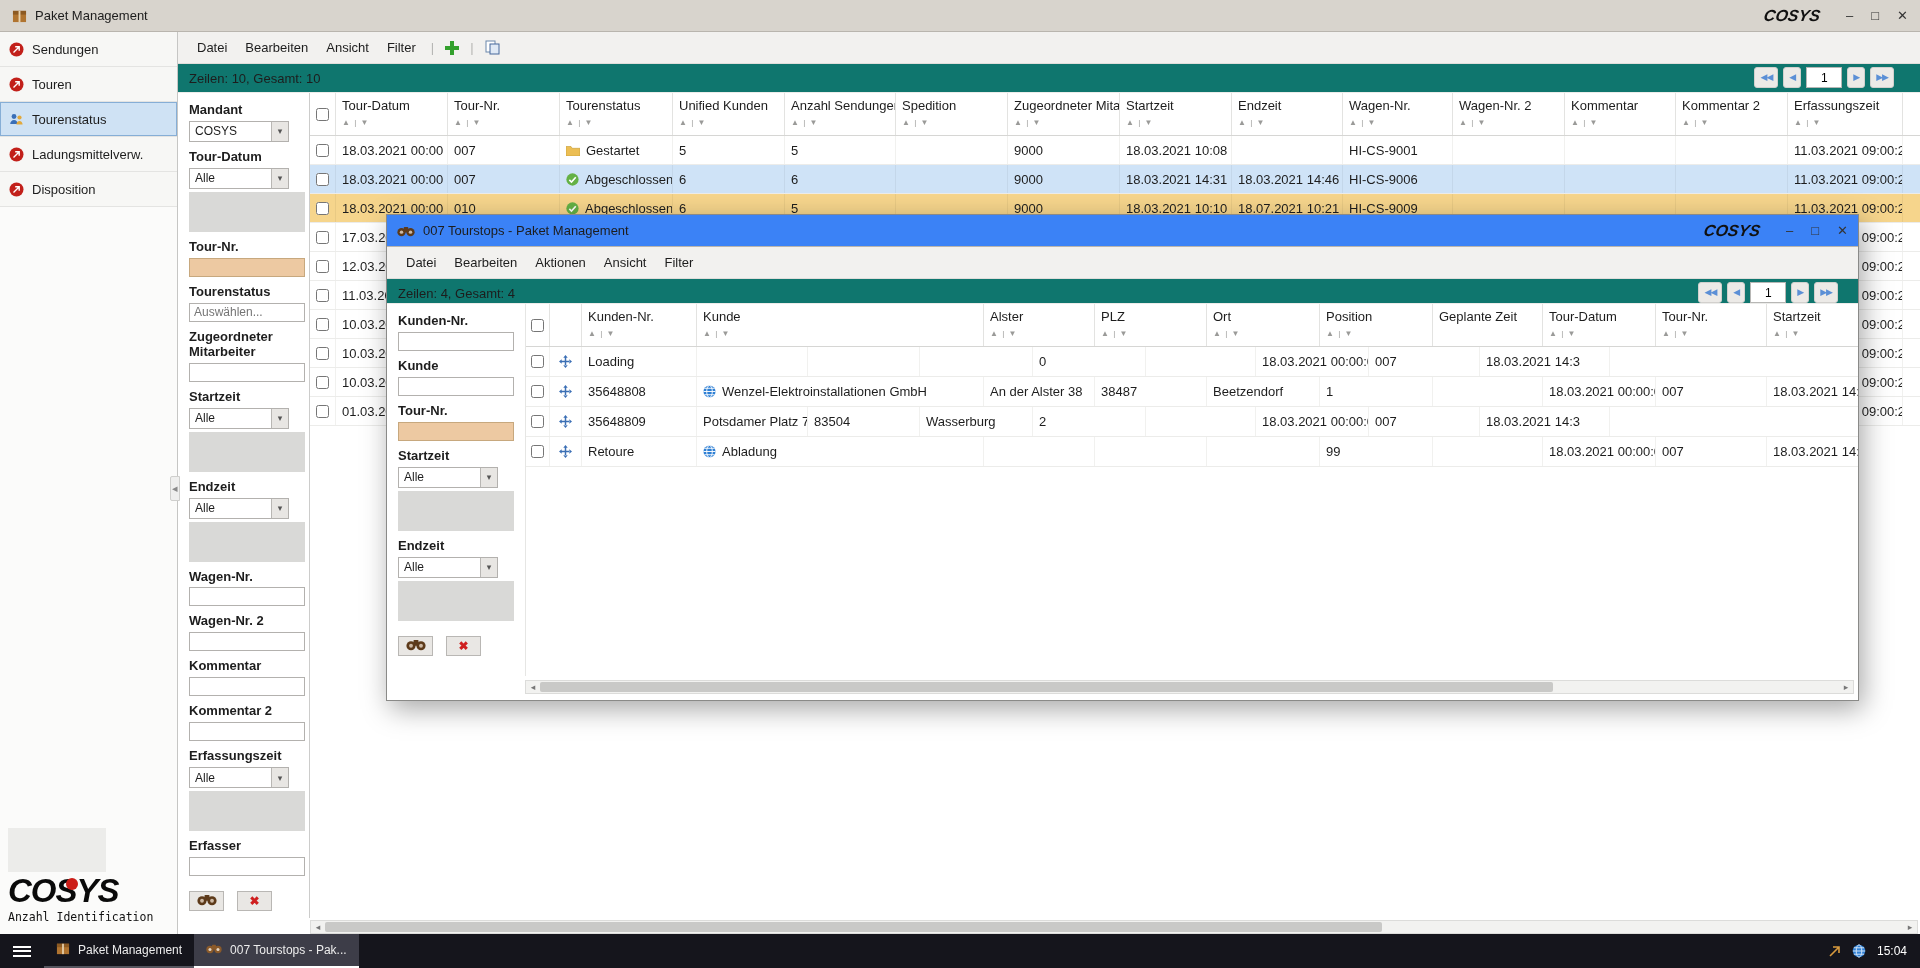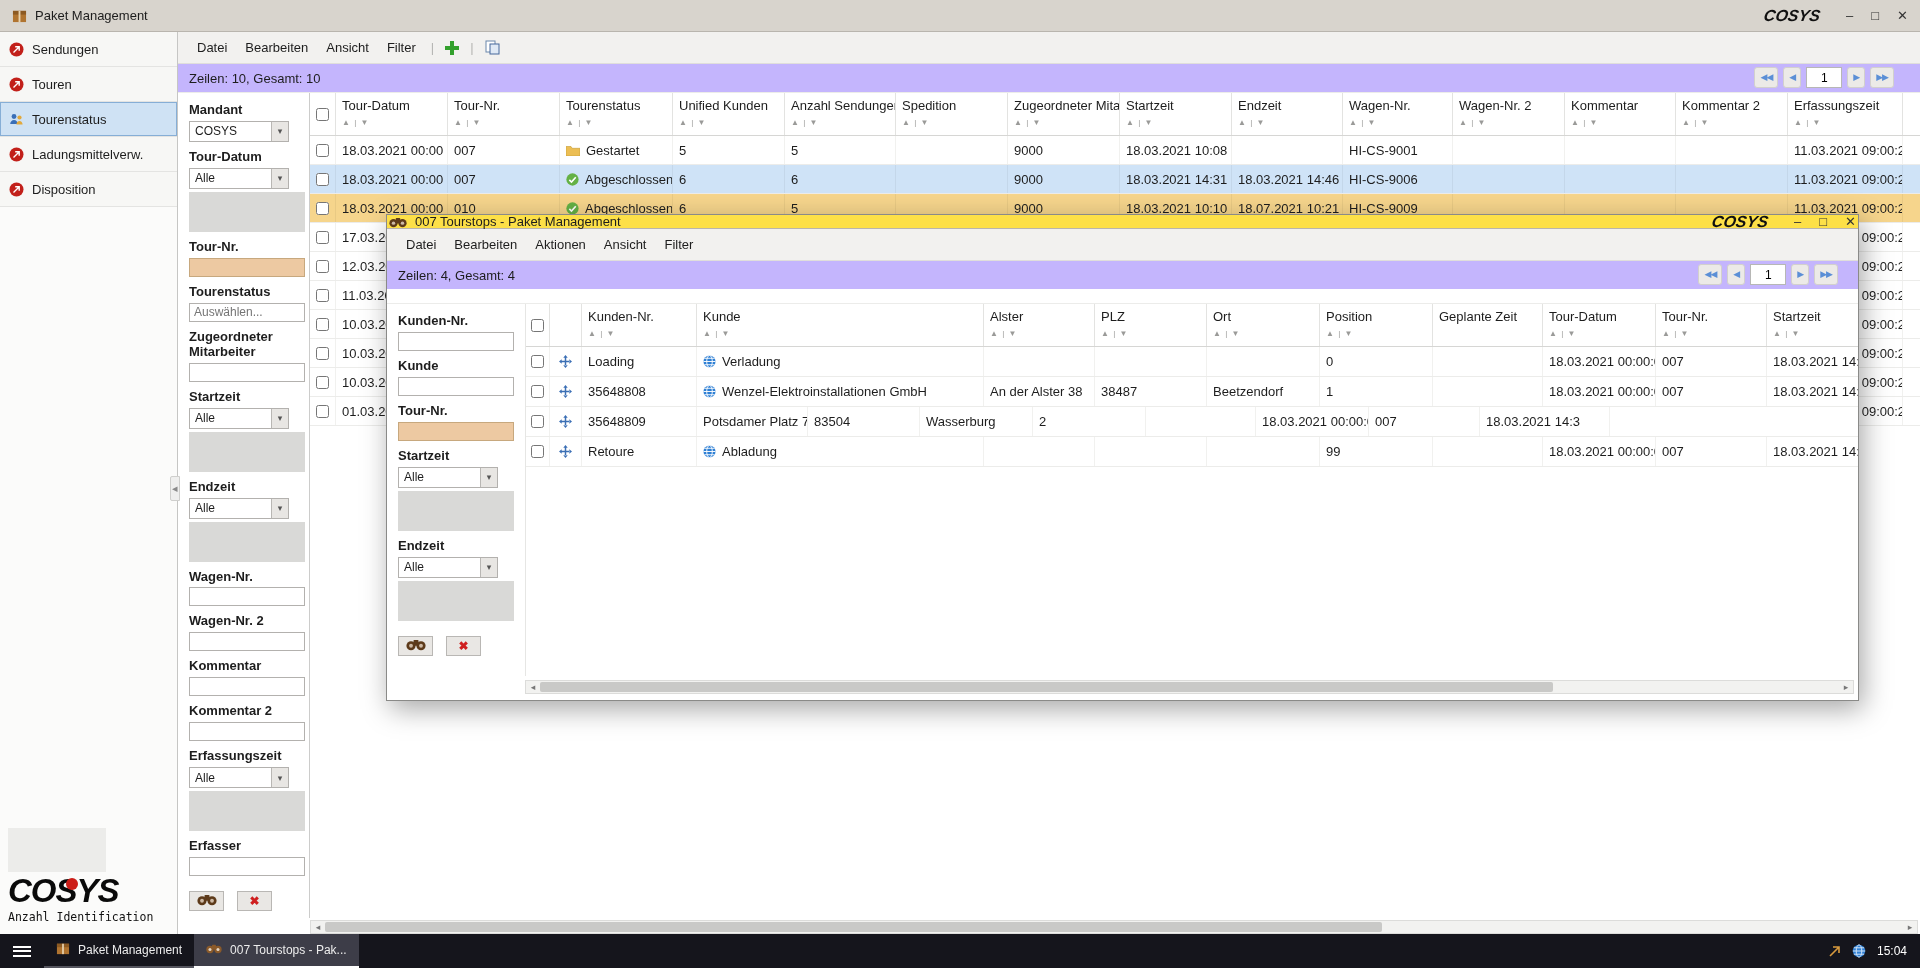--- a/index.html
+++ b/index.html
@@ -22,21 +22,21 @@
   .logo-dot{position:absolute;left:58px;top:4px;width:12px;height:12px;border-radius:50%;background:#cc1d17}
   .logo-sub{font-family:"DejaVu Sans Mono",monospace;font-size:11.5px;margin-top:3px;color:#111}
   .collapse-handle{position:absolute;left:170px;top:476px;z-index:2;color:#8a8a8a;font-size:11px;background:#efefee;border:1px solid #cfcfcd;border-radius:2px 0 0 2px;padding:6px 1px;line-height:1;cursor:pointer}
   
   .main{position:absolute;top:32px;left:178px;right:0;bottom:34px;background:#fff}
   .menubar{height:32px;background:#f2f1ef;border-bottom:1px solid #e0dedb;display:flex;align-items:center;padding:0 10px}
   .menuitems{display:flex}
   .menu-item{padding:5px 9px;cursor:default}
   .mb-sep{color:#b5b5b3;margin:0 6px}
   .tool-icon{display:flex;align-items:center;padding:2px 5px;cursor:pointer}
-  .statusrow{height:28px;display:flex;align-items:center;padding:4px 11px;position:relative;background:#c4b5fd}
+  .statusrow{height:28px;display:flex;align-items:center;padding:4px 11px;position:relative;background:#0f766e}
   .pagination{position:absolute;right:26px;top:3px;display:flex;gap:5px;align-items:center}
   .pg-btn{background:#eceae7;border:1px solid #d2d0cd;border-radius:3px;color:#5b8fd6;font-size:9px;line-height:1;padding:5px 5px;letter-spacing:-1px;cursor:pointer}
   .pg-input{width:36px;height:21px;border:1px solid #b7b7b5;text-align:center;font-size:12px;font-family:"Liberation Sans",sans-serif}
   .content{position:absolute;top:60px;left:0;right:0;bottom:16px;display:flex;border-top:1px solid #ececea}
   
   .fpanel{width:132px;border-right:1px solid #cccccb;padding:2px 6px 0 11px;overflow:hidden;background:#fff}
   .f-label{font-weight:bold;margin:8px 0 3px;line-height:1.15}
   .f-input{display:block;width:116px;height:19px;border:1px solid #b3b1ae;background:#fff;font-size:12px;padding:0 4px;font-family:"Liberation Sans",sans-serif}
   .f-input.tan{background:#edc9a2;border-color:#c7a87e}
   .f-select{width:100px;height:21px;border:1px solid #b3b1ae;background:#fff;display:flex;align-items:center;cursor:pointer}
@@ -62,21 +62,21 @@
   .row-blue .tcell,.row-orange .tcell{border-right-color:rgba(0,0,0,0.05)}
   .cicon{display:flex;margin-right:6px;flex:0 0 auto}
   
   .hscroll{display:flex;align-items:center;height:14px;background:#f2f2f0;border:1px solid #dcdcda}
   .hs-arrow{width:14px;text-align:center;font-size:9px;color:#777;cursor:pointer;line-height:12px}
   .hs-track{flex:1;position:relative;height:100%}
   .hs-thumb{position:absolute;top:1px;bottom:1px;background:#c9c9c7;border-radius:2px}
   .main-hscroll{position:absolute;left:132px;right:2px;bottom:0}
   
   .dialog{position:absolute;left:386px;top:214px;width:1473px;height:487px;background:#fff;border:1px solid #8a8a88;box-shadow:4px 8px 26px rgba(0,0,0,.35);z-index:10;overflow:hidden}
-  .dlg-titlebar{height:14px;background:#fde047;border-bottom:1px solid #b9b5ae;display:flex;align-items:center;padding:0 2px}
+  .dlg-titlebar{height:32px;background:#3b82f6;border-bottom:1px solid #b9b5ae;display:flex;align-items:center;padding:0 10px}
   .dcontent{position:absolute;top:88px;left:0;right:0;bottom:0;border-top:1px solid #ececea}
   .fpanel2{position:absolute;left:0;top:0;bottom:24px;width:138px;border-right:none}
   .dtablearea{position:absolute;left:138px;top:0;right:0;bottom:24px;overflow:hidden;border-left:1px solid #e6e6e4}
   .dlg-hscroll{position:absolute;left:138px;right:4px;bottom:6px}
   
   .taskbar{position:absolute;left:0;bottom:0;width:1920px;height:34px;background:#15151c;display:flex;align-items:stretch;z-index:20}
   .tb-menu{width:44px;display:flex;align-items:center;justify-content:center;cursor:pointer}
   .hamburger div{width:18px;height:2px;background:#fff;margin:2.5px 0}
   .task-btn{display:flex;align-items:center;gap:8px;padding:0 12px;color:#ececec;font-size:12px;border-bottom:2px solid #55555e;cursor:pointer;white-space:nowrap}
   .task-btn.active{background:#3d3d48;border-bottom-color:#fff}
@@ -670,30 +670,20 @@
               <input type="checkbox" style="">
             </div>
             <div class="tcell cb" style="width:32px">
               <span class="cicon" style="margin:0">
                 <svg width="13" height="13" viewBox="0 0 14 14">
                   <path d="M7 0l2.4 2.9H4.6zM7 14l2.4-2.9H4.6zM0 7l2.9-2.4v4.8zM14 7l-2.9-2.4v4.8zM6.2 2.5h1.6v9h-1.6zM2.5 6.2h9v1.6h-9z" fill="#3b6fb5"></path>
                 </svg>
               </span>
             </div>
             <div class="tcell" style="width:115px">Loading</div>
-            <div class="tcell" style="width:287px">
-              <span class="cicon">
-                <svg width="13" height="13" viewBox="0 0 14 14">
-                  <circle cx="7" cy="7" r="6.5" fill="#2e7fd4"></circle>
-                  <ellipse cx="7" cy="7" rx="3" ry="6.5" fill="none" stroke="#fff" stroke-width="1"></ellipse>
-                  <path d="M0.5 7h13M1.5 3.5h11M1.5 10.5h11" stroke="#fff" stroke-width="1" fill="none"></path>
-                </svg>
-              </span>
-              <span>Verladung</span>
-            </div>
             <div class="tcell" style="width:111px"></div>
             <div class="tcell" style="width:112px"></div>
             <div class="tcell" style="width:113px"></div>
             <div class="tcell" style="width:113px">0</div>
             <div class="tcell" style="width:110px"></div>
             <div class="tcell" style="width:113px">18.03.2021 00:00:00</div>
             <div class="tcell" style="width:111px">007</div>
             <div class="tcell" style="width:130px">18.03.2021 14:3</div>
           </div>
           <div class="trow">

